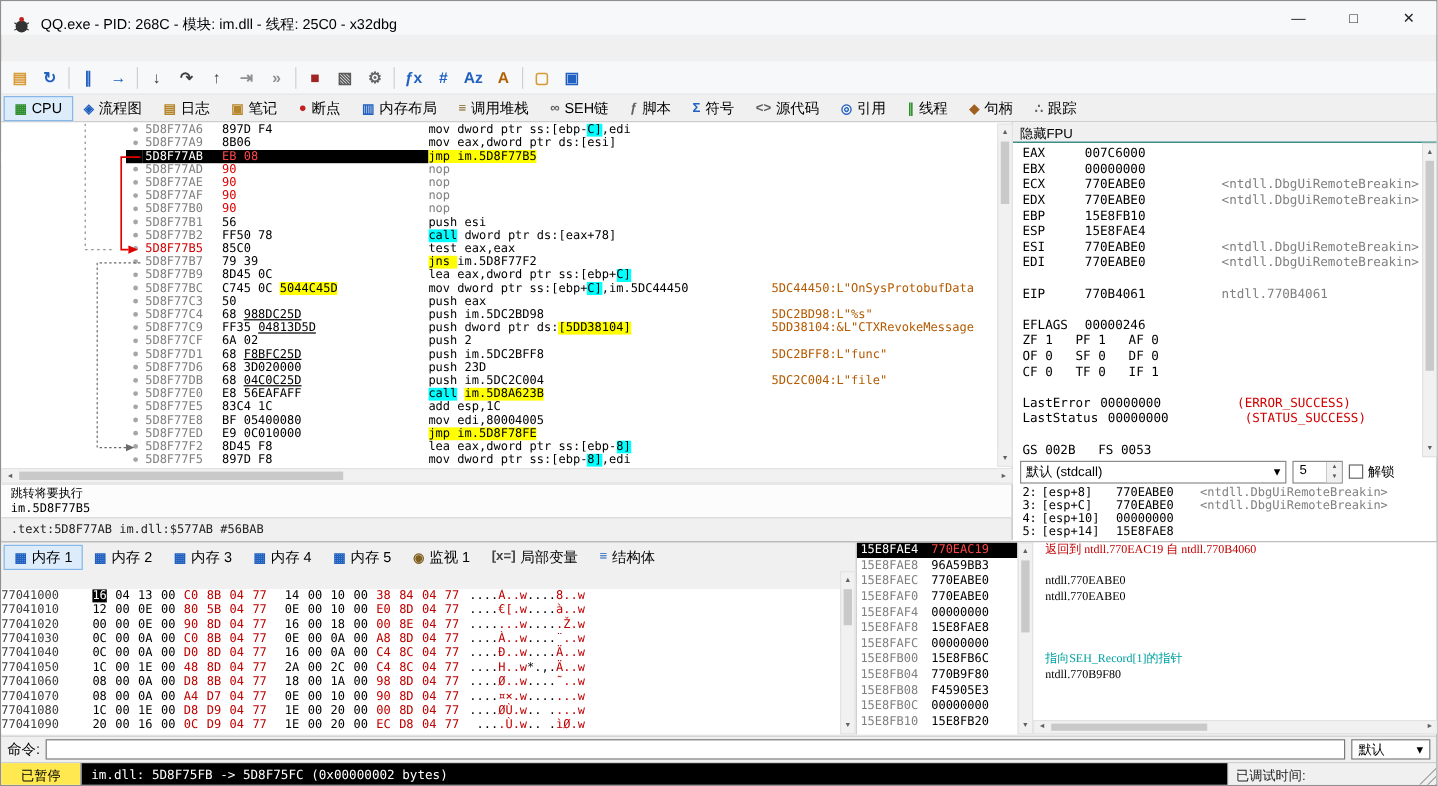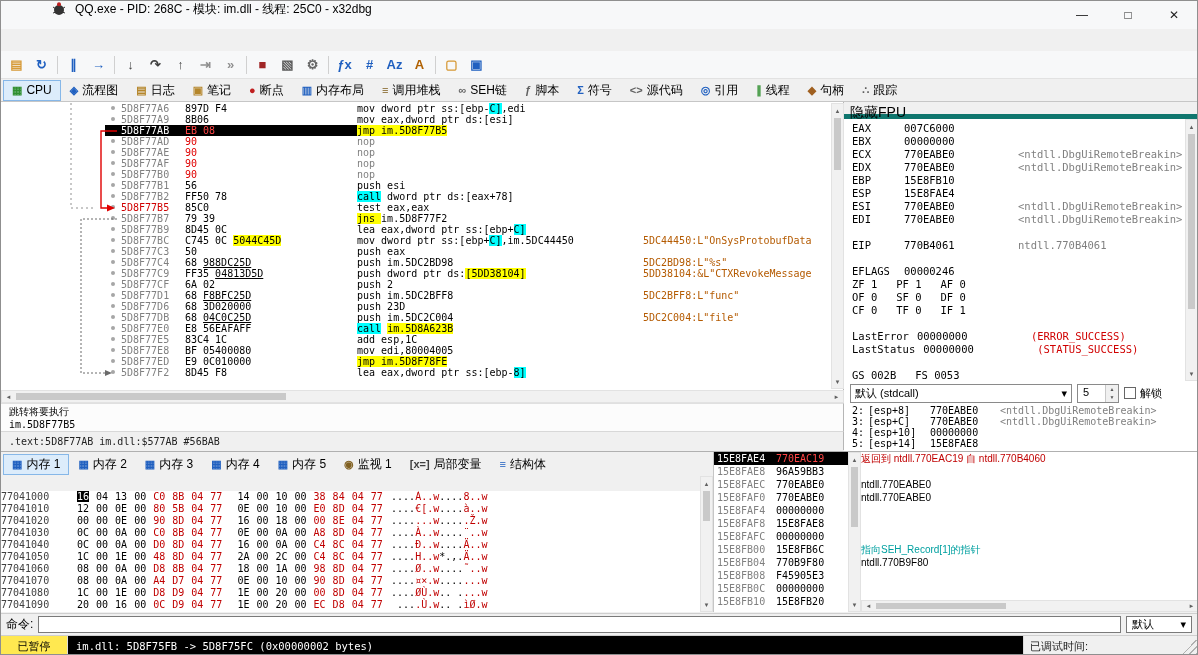--- a/index.html
+++ b/index.html
@@ -1,21 +1,21 @@
 <!DOCTYPE html>
 <html><head>
 <meta charset="utf-8">
 <style>
   *{margin:0;padding:0;box-sizing:border-box;}
   html,body{background:#d8d8d8;}
   #app{position:relative;width:1198px;height:655px;background:#f0f0f0;border:1px solid #8f8f8f;
        font-family:"Liberation Sans",sans-serif;font-size:12px;color:#000;overflow:hidden;}
 
   
-  #titlebar{position:absolute;left:0;top:0;width:100%;height:28px;background:#f7f8f9;display:flex;align-items:flex-start;padding-left:41px;}
+  #titlebar{position:absolute;left:0;top:0;width:100%;height:28px;background:#f7f8f9;display:flex;align-items:flex-end;}
   #app-icon{width:16px;height:16px;margin-left:9px;flex:none;}
   #title-text{margin-left:8px;font-size:12px;white-space:nowrap;}
   #win-btns{margin-left:auto;display:flex;height:100%;}
   .win-btn{width:46px;height:100%;display:flex;align-items:center;justify-content:center;font-size:12px;color:#222;}
 
   
   #menubar{position:absolute;left:0;top:28px;width:100%;height:22px;background:#f7f8f9;display:flex;align-items:center;}
   #menu-items{display:flex;height:100%;}
   .menu-item{padding:0 9px;display:flex;align-items:center;white-space:nowrap;}
   #menu-date{color:#8a8a8a;margin-left:12px;}
@@ -60,21 +60,21 @@
   #jump-arrows{position:absolute;left:0;top:1px;pointer-events:none;z-index:5;}
 
   
   #infopane{position:absolute;left:0;top:402px;width:843px;height:28px;background:#fcfcfc;border-right:1px solid #b6b6b6;
             border-top:1px solid #e0e0e0;font-family:"DejaVu Sans Mono",monospace;font-size:10px;line-height:13px;padding:1px 0 0 8px;}
   #statusline{position:absolute;left:0;top:430px;width:843px;height:19px;background:#f0f0f0;border-top:1px solid #d8d8d8;
               border-right:1px solid #b6b6b6;font-family:"DejaVu Sans Mono",monospace;font-size:10px;padding:4px 0 0 8px;color:#222;}
 
   
   #regs{position:absolute;left:843px;top:101px;width:355px;height:349px;background:#fff;overflow:hidden;}
-  #hidefpu{height:17px;background:#f0f0f0;border-bottom:5px solid #0f766e;font-size:14px;padding:2px 0 0 6px;}
+  #hidefpu{height:17px;background:#f0f0f0;border-bottom:1px solid #0f766e;font-size:11px;padding:2px 0 0 6px;}
   #reg-lines{padding:3px 0 0 8px;font-family:"DejaVu Sans Mono",monospace;font-size:10.5px;}
   .rline{height:13px;line-height:13px;white-space:pre;overflow:hidden;}
   .rname{display:inline-block;min-width:44px;margin-right:8px;}
   .rval{display:inline-block;min-width:70px;}
   .rcmt{color:#808080;margin-left:44px;}
   .rcmt.red{color:#d00000;}
   #callconv{position:absolute;left:6px;top:281px;right:16px;height:20px;display:flex;align-items:center;gap:5px;}
   .cc-combo{width:222px;height:19px;border:1px solid #8a8a8a;background:#fff;display:flex;align-items:center;
             justify-content:space-between;padding:0 4px;font-size:11px;}
   .cc-spin{width:42px;height:19px;border:1px solid #8a8a8a;background:#fff;position:relative;font-size:11px;padding:1px 0 0 5px;}
@@ -108,21 +108,21 @@
 
   #stack{position:absolute;left:712px;top:0;width:135px;height:160px;background:#fff;border-left:1px solid #c6c6c6;overflow:hidden;}
   .srow{height:13px;line-height:13px;font-family:"DejaVu Sans Mono",monospace;font-size:10px;display:flex;white-space:pre;}
   .saddr{width:62px;padding-left:3px;color:#808080;flex:none;}
   .sval{flex:1;}
   .srow.sel{background:#000;}
   .srow.sel .saddr{color:#fff;}
   .srow.sel .sval{color:#ff4545;}
 
   #stack-comments{position:absolute;left:860px;top:0;width:338px;height:160px;background:#fff;overflow:hidden;}
-  .scline{height:13px;line-height:13px;font-family:Liberation Sans, sans-serif;font-size:10px;white-space:pre;padding-left:0;overflow:hidden;}
+  .scline{height:13px;line-height:13px;font-family:Liberation Serif, serif;font-size:10px;white-space:pre;padding-left:10px;overflow:hidden;}
   .scline.red{color:#c00000;}
   .scline.cyan{color:#00a0a0;}
 
   
   .sb{position:absolute;background:#f1f1f1;border:1px solid #e2e2e2;z-index:6;}
   .sbtn{position:absolute;display:flex;align-items:center;justify-content:center;font-size:6px;color:#606060;background:#f1f1f1;}
   .sb-v .sbtn{left:0;width:100%;height:13px;}
   .sb-h .sbtn{top:0;height:100%;width:13px;}
   .sthumb{position:absolute;background:#c9c9c9;}
   .sb-v .sthumb{left:2px;right:2px;}
@@ -277,20 +277,21 @@
         <div class="drow"><span class="dcell-gutter"><span class="dot"></span></span><span class="dcell-addr">5D8F77C9</span><span class="dcell-bytes"><span class="tk n">FF35 </span><span class="tk u">04813D5D</span></span><span class="dcell-instr"><span class="tk n">push </span><span class="tk n">dword ptr ds:</span><span class="tk hy">[5DD38104]</span></span><span class="dcell-cmt"><span class="tk cmt">5DD38104:&amp;L"CTXRevokeMessage</span></span></div>
         <div class="drow"><span class="dcell-gutter"><span class="dot"></span></span><span class="dcell-addr">5D8F77CF</span><span class="dcell-bytes"><span class="tk n">6A 02</span></span><span class="dcell-instr"><span class="tk n">push </span><span class="tk n">2</span></span><span class="dcell-cmt"></span></div>
         <div class="drow"><span class="dcell-gutter"><span class="dot"></span></span><span class="dcell-addr">5D8F77D1</span><span class="dcell-bytes"><span class="tk n">68 </span><span class="tk u">F8BFC25D</span></span><span class="dcell-instr"><span class="tk n">push </span><span class="tk n">im.5DC2BFF8</span></span><span class="dcell-cmt"><span class="tk cmt">5DC2BFF8:L"func"</span></span></div>
         <div class="drow"><span class="dcell-gutter"><span class="dot"></span></span><span class="dcell-addr">5D8F77D6</span><span class="dcell-bytes"><span class="tk n">68 3D020000</span></span><span class="dcell-instr"><span class="tk n">push </span><span class="tk n">23D</span></span><span class="dcell-cmt"></span></div>
         <div class="drow"><span class="dcell-gutter"><span class="dot"></span></span><span class="dcell-addr">5D8F77DB</span><span class="dcell-bytes"><span class="tk n">68 </span><span class="tk u">04C0C25D</span></span><span class="dcell-instr"><span class="tk n">push </span><span class="tk n">im.5DC2C004</span></span><span class="dcell-cmt"><span class="tk cmt">5DC2C004:L"file"</span></span></div>
         <div class="drow"><span class="dcell-gutter"><span class="dot"></span></span><span class="dcell-addr">5D8F77E0</span><span class="dcell-bytes"><span class="tk n">E8 56EAFAFF</span></span><span class="dcell-instr"><span class="tk hc">call</span><span class="tk n"> </span><span class="tk hy">im.5D8A623B</span></span><span class="dcell-cmt"></span></div>
         <div class="drow"><span class="dcell-gutter"><span class="dot"></span></span><span class="dcell-addr">5D8F77E5</span><span class="dcell-bytes"><span class="tk n">83C4 1C</span></span><span class="dcell-instr"><span class="tk n">add </span><span class="tk n">esp,1C</span></span><span class="dcell-cmt"></span></div>
         <div class="drow"><span class="dcell-gutter"><span class="dot"></span></span><span class="dcell-addr">5D8F77E8</span><span class="dcell-bytes"><span class="tk n">BF 05400080</span></span><span class="dcell-instr"><span class="tk n">mov </span><span class="tk n">edi,80004005</span></span><span class="dcell-cmt"></span></div>
         <div class="drow"><span class="dcell-gutter"><span class="dot"></span></span><span class="dcell-addr">5D8F77ED</span><span class="dcell-bytes"><span class="tk n">E9 0C010000</span></span><span class="dcell-instr"><span class="tk hy">jmp </span><span class="tk hy">im.5D8F78FE</span></span><span class="dcell-cmt"></span></div>
         <div class="drow"><span class="dcell-gutter"><span class="dot"></span></span><span class="dcell-addr">5D8F77F2</span><span class="dcell-bytes"><span class="tk n">8D45 F8</span></span><span class="dcell-instr"><span class="tk n">lea </span><span class="tk n">eax,dword ptr ss:[ebp-</span><span class="tk hc">8]</span></span><span class="dcell-cmt"></span></div>
+        <div class="drow"><span class="dcell-gutter"><span class="dot"></span></span><span class="dcell-addr">5D8F77F5</span><span class="dcell-bytes"><span class="tk n">897D F8</span></span><span class="dcell-instr"><span class="tk n">mov </span><span class="tk n">dword ptr ss:[ebp-</span><span class="tk hc">8]</span><span class="tk n">,edi</span></span><span class="dcell-cmt"></span></div>
       </div>
     <svg id="jump-arrows" width="118" height="286">
       <path d="M70 0 V105 H94" stroke="#909090" stroke-dasharray="2,3" fill="none"></path>
       <path d="M116 116 H80 V270 H104" stroke="#6a6a6a" stroke-dasharray="2,2" fill="none"></path>
       <polygon points="104,267 111,270 104,273" fill="#6a6a6a"></polygon>
       <path d="M116 28 H100 V105 H106" stroke="#e00000" stroke-width="1.4" fill="none"></path>
       <polygon points="106,101.5 114,105 106,108.5" fill="#e00000"></polygon>
     </svg>
   </div>
 

